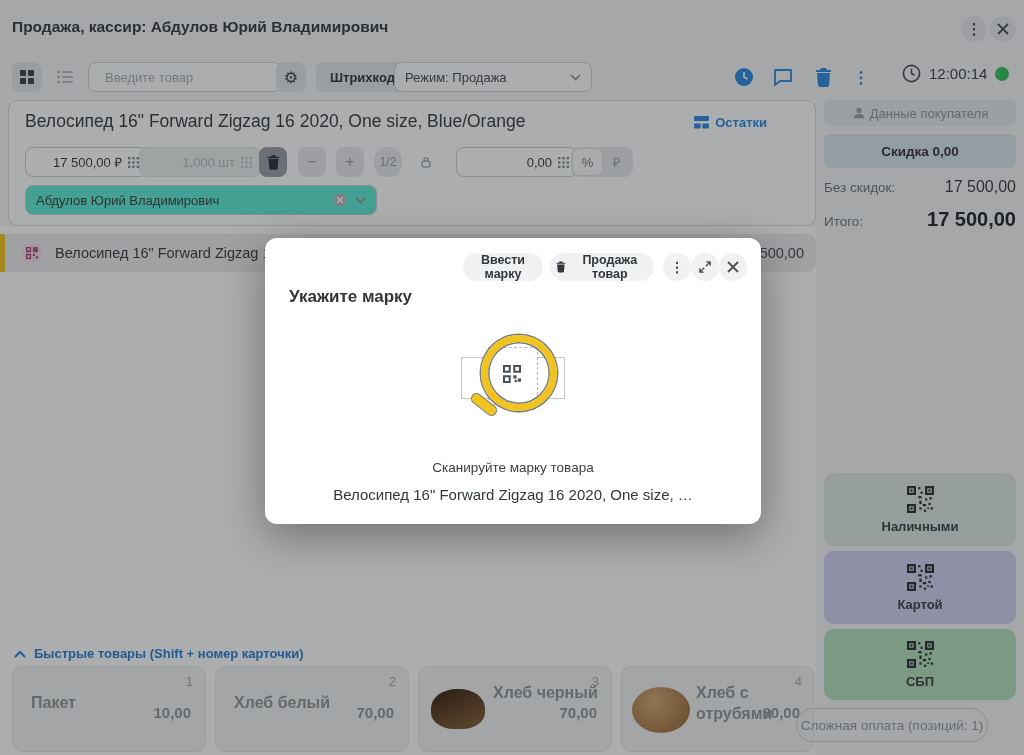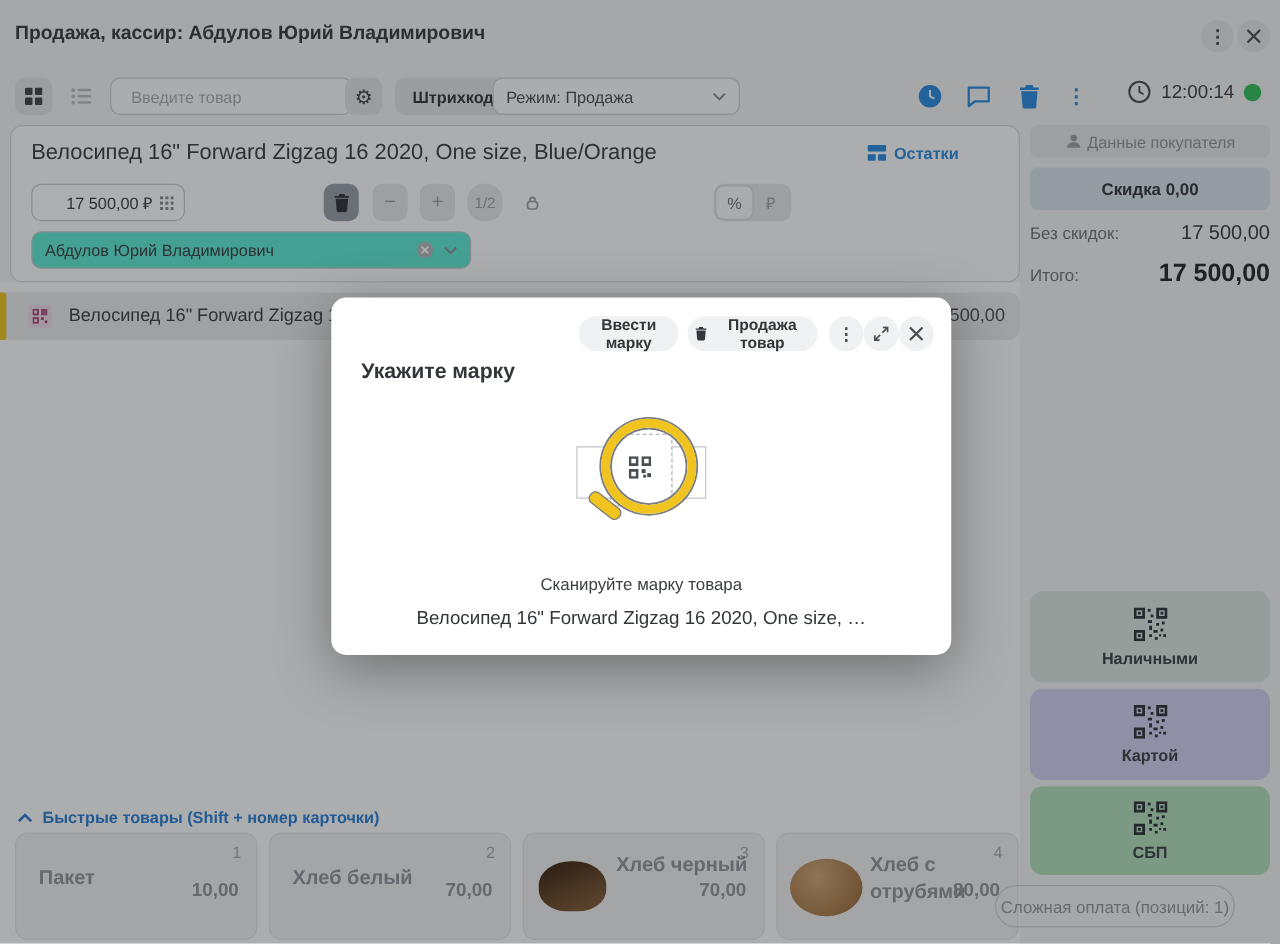--- a/index.html
+++ b/index.html
@@ -223,38 +223,70 @@
             <rect x="8.6" width="2.4" height="2.4"></rect>
             <rect y="4.3" width="2.4" height="2.4"></rect>
             <rect x="4.3" y="4.3" width="2.4" height="2.4"></rect>
             <rect x="8.6" y="4.3" width="2.4" height="2.4"></rect>
             <rect y="8.6" width="2.4" height="2.4"></rect>
             <rect x="4.3" y="8.6" width="2.4" height="2.4"></rect>
             <rect x="8.6" y="8.6" width="2.4" height="2.4"></rect>
           </g>
         </svg>
     </div>
+    <div class="inp disabled" style="left:130px;width:104px;">
+      <span class="val">1,000 шт</span>
+      <svg width="11" height="11" viewBox="0 0 11 11">
+          <g fill="#c0c5c9">
+            <rect width="2.4" height="2.4"></rect>
+            <rect x="4.3" width="2.4" height="2.4"></rect>
+            <rect x="8.6" width="2.4" height="2.4"></rect>
+            <rect y="4.3" width="2.4" height="2.4"></rect>
+            <rect x="4.3" y="4.3" width="2.4" height="2.4"></rect>
+            <rect x="8.6" y="4.3" width="2.4" height="2.4"></rect>
+            <rect y="8.6" width="2.4" height="2.4"></rect>
+            <rect x="4.3" y="8.6" width="2.4" height="2.4"></rect>
+            <rect x="8.6" y="8.6" width="2.4" height="2.4"></rect>
+          </g>
+        </svg>
+    </div>
     <button class="sbtn dark" style="left:250px;">
       <svg width="13" height="15" viewBox="0 0 17 19">
           <path d="M6 0h5l1 2h4v2H1V2h4l1-2zM2 5h13l-1 12a2 2 0 0 1-2 2H5a2 2 0 0 1-2-2L2 5z" fill="#2e3338"></path>
         </svg>
     </button>
     <button class="sbtn" style="left:289px;">
         <span>−</span>
       </button>
     <button class="sbtn" style="left:327px;">
         <span>+</span>
       </button>
     <button class="sbtn" style="left:365px;font-size:12px;border-radius:13px;">1/2</button>
     <button class="sbtn" style="left:403px;background:transparent;">
       <svg width="17" height="17" viewBox="0 0 24 24">
           <path d="M9 11V8a3 3 0 0 1 6 0v3" fill="none" stroke="#9aa0a5" stroke-width="2"></path>
           <rect x="6" y="10" width="12" height="9" rx="3.5" fill="none" stroke="#9aa0a5" stroke-width="2"></rect>
         </svg>
     </button>
+    <div class="inp" style="left:447px;width:104px;">
+      <span class="val">0,00</span>
+      <svg width="11" height="11" viewBox="0 0 11 11">
+          <g fill="#878d92">
+            <rect width="2.4" height="2.4"></rect>
+            <rect x="4.3" width="2.4" height="2.4"></rect>
+            <rect x="8.6" width="2.4" height="2.4"></rect>
+            <rect y="4.3" width="2.4" height="2.4"></rect>
+            <rect x="4.3" y="4.3" width="2.4" height="2.4"></rect>
+            <rect x="8.6" y="4.3" width="2.4" height="2.4"></rect>
+            <rect y="8.6" width="2.4" height="2.4"></rect>
+            <rect x="4.3" y="8.6" width="2.4" height="2.4"></rect>
+            <rect x="8.6" y="8.6" width="2.4" height="2.4"></rect>
+          </g>
+        </svg>
+    </div>
     <div class="seg">
       <div class="opt sel">%</div>
       <div class="opt">₽</div>
     </div>
     <div class="cashier">
       <span class="name">Абдулов Юрий Владимирович</span>
       <svg width="14" height="14" viewBox="0 0 13 13">
           <circle cx="6.5" cy="6.5" r="6" fill="#b4b9bd"></circle>
           <path d="M4 4l5 5M9 4L4 9" stroke="#fff" stroke-width="1.4"></path>
         </svg>

